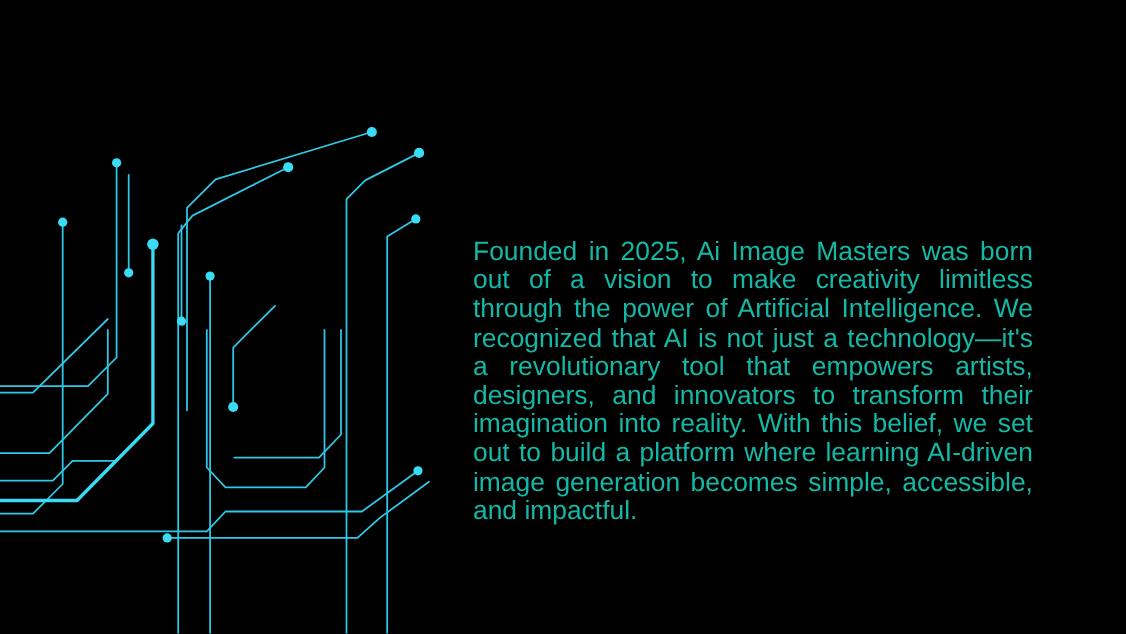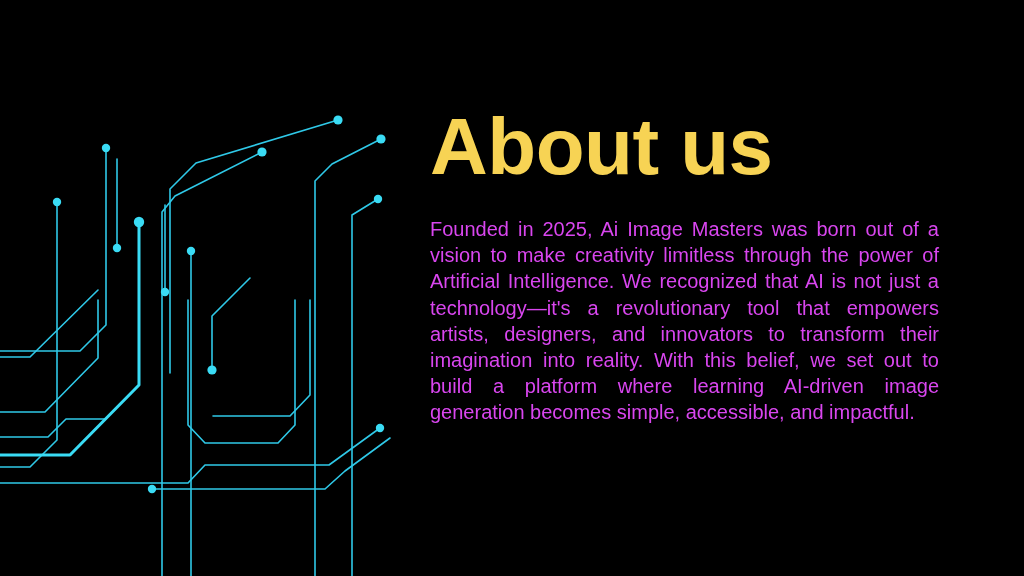--- a/index.html
+++ b/index.html
@@ -48,24 +48,24 @@
     letter-spacing: -0.5px;
     color: #F7D354;
     white-space: nowrap;
   }
   #body-paragraph {
     position: absolute;
     left: 0;
     top: 216px;
     width: 509px;
     margin: 0;
-    font-size: 20px;
+    font-size: 24px;
     line-height: 26.2px;
     font-weight: 400;
-    color: #d946ef;
+    color: #14b8a6;
     text-align: justify;
     text-justify: inter-word;
   }
 </style>
 </head>
 <body>
 
 <div id="slide">
 
   <svg id="circuit-art" viewBox="0 0 420 576" width="420" height="576" xmlns="http://www.w3.org/2000/svg">
@@ -112,17 +112,16 @@
       <circle cx="262" cy="152" r="4.6"></circle>
       <circle cx="381" cy="139" r="4.6"></circle>
       <circle cx="378" cy="199" r="4.2"></circle>
       <circle cx="212" cy="370" r="4.6"></circle>
       <circle cx="380" cy="428" r="4.2"></circle>
       <circle cx="152" cy="489" r="4.2"></circle>
     </g>
   </svg>
 
   <div id="content">
-    <h1 id="page-title">About us</h1>
     <p id="body-paragraph">Founded in 2025, Ai Image Masters was born out of a vision to make creativity limitless through the power of Artificial Intelligence. We recognized that AI is not just a technology—it's a revolutionary tool that empowers artists, designers, and innovators to transform their imagination into reality. With this belief, we set out to build a platform where learning AI-driven image generation becomes simple, accessible, and impactful.</p>
   </div>
 
 </div>
 
 </body></html>

